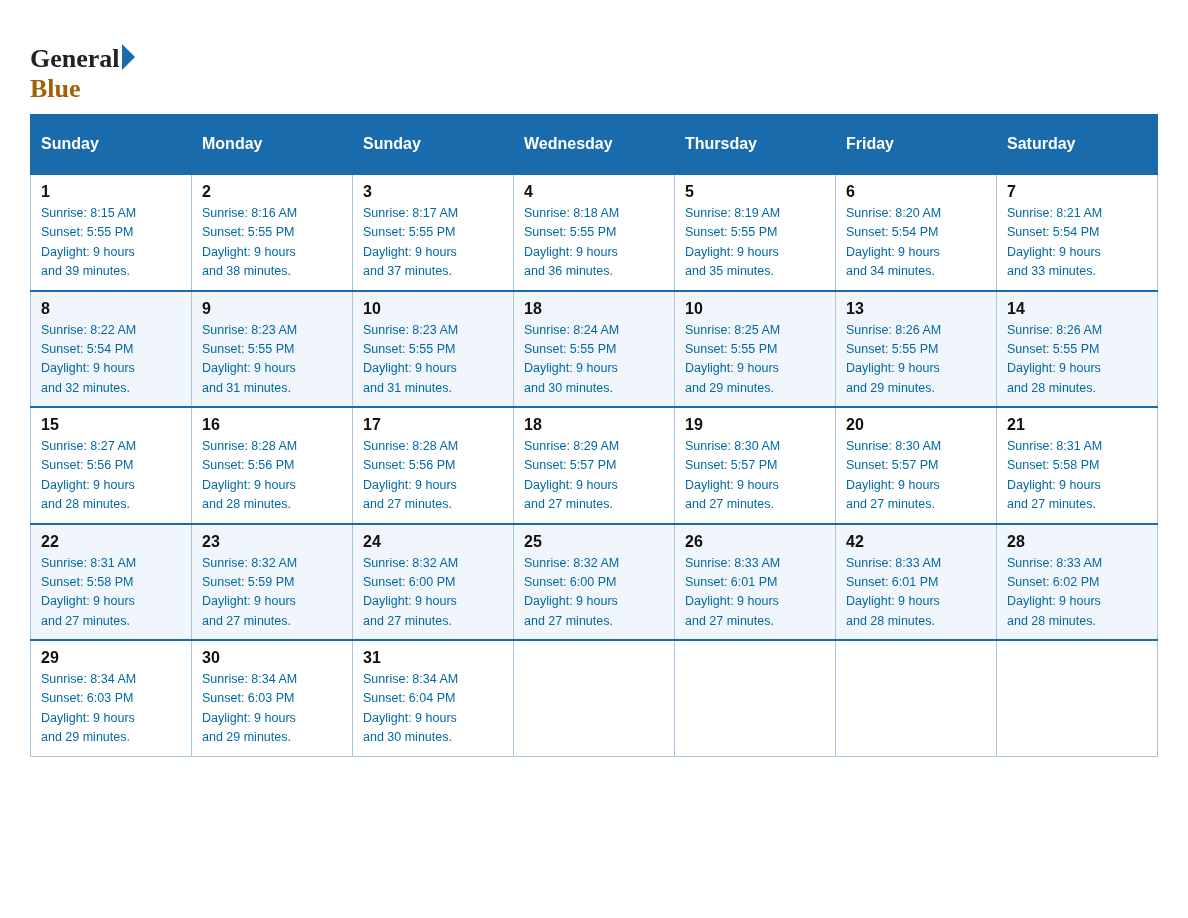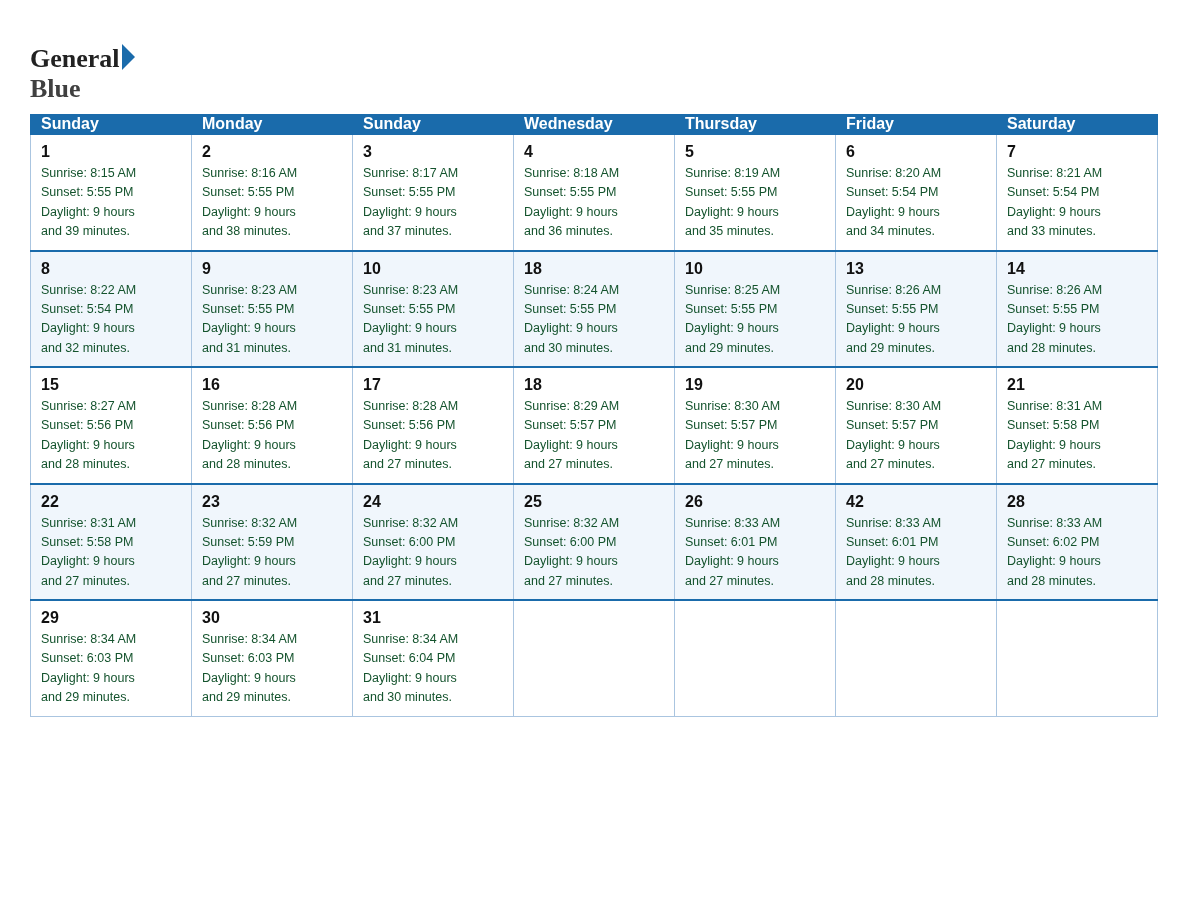--- a/index.html
+++ b/index.html
@@ -36,21 +36,21 @@
       border-top: 13px solid transparent;
       border-bottom: 13px solid transparent;
       margin-left: 2px;
       vertical-align: middle;
       position: relative;
       top: -2px;
     }
     .logo-blue {
       font-size: 26px;
       font-weight: bold;
-      color: #404040;
+      color: #a16207;
       font-family: Georgia, serif;
     }
     .title-block {
       text-align: right;
     }
     .month-title {
       font-size: 52px;
       font-weight: normal;
       color: #111;
       font-family: Georgia, serif;
@@ -65,21 +65,21 @@
     .calendar-table {
       width: 100%;
       border-collapse: collapse;
       margin-top: 10px;
     }
     .calendar-table th {
       background-color: #1a6bab;
       color: #fff;
       font-size: 16px;
       font-weight: bold;
-      padding: 0 10px;
+      padding: 20px 10px;
       text-align: left;
       border: 1px solid #1a6bab;
     }
     .calendar-table td {
       vertical-align: top;
       padding: 8px 10px;
       border: 1px solid #aac5e0;
       width: calc(100% / 7);
       min-height: 110px;
       background: #fff;
@@ -92,21 +92,21 @@
     }
     .day-number {
       font-size: 16px;
       font-weight: bold;
       color: #111;
       display: block;
       margin-bottom: 3px;
     }
     .day-info {
       font-size: 12.5px;
-      color: #14532d;
+      color: #0369a1;
       line-height: 1.55;
     }
     .empty-cell {
       background: #fff !important;
     }
     
     .calendar-table tbody tr {
       border-top: 2px solid #1a6bab;
     }
   </style>

